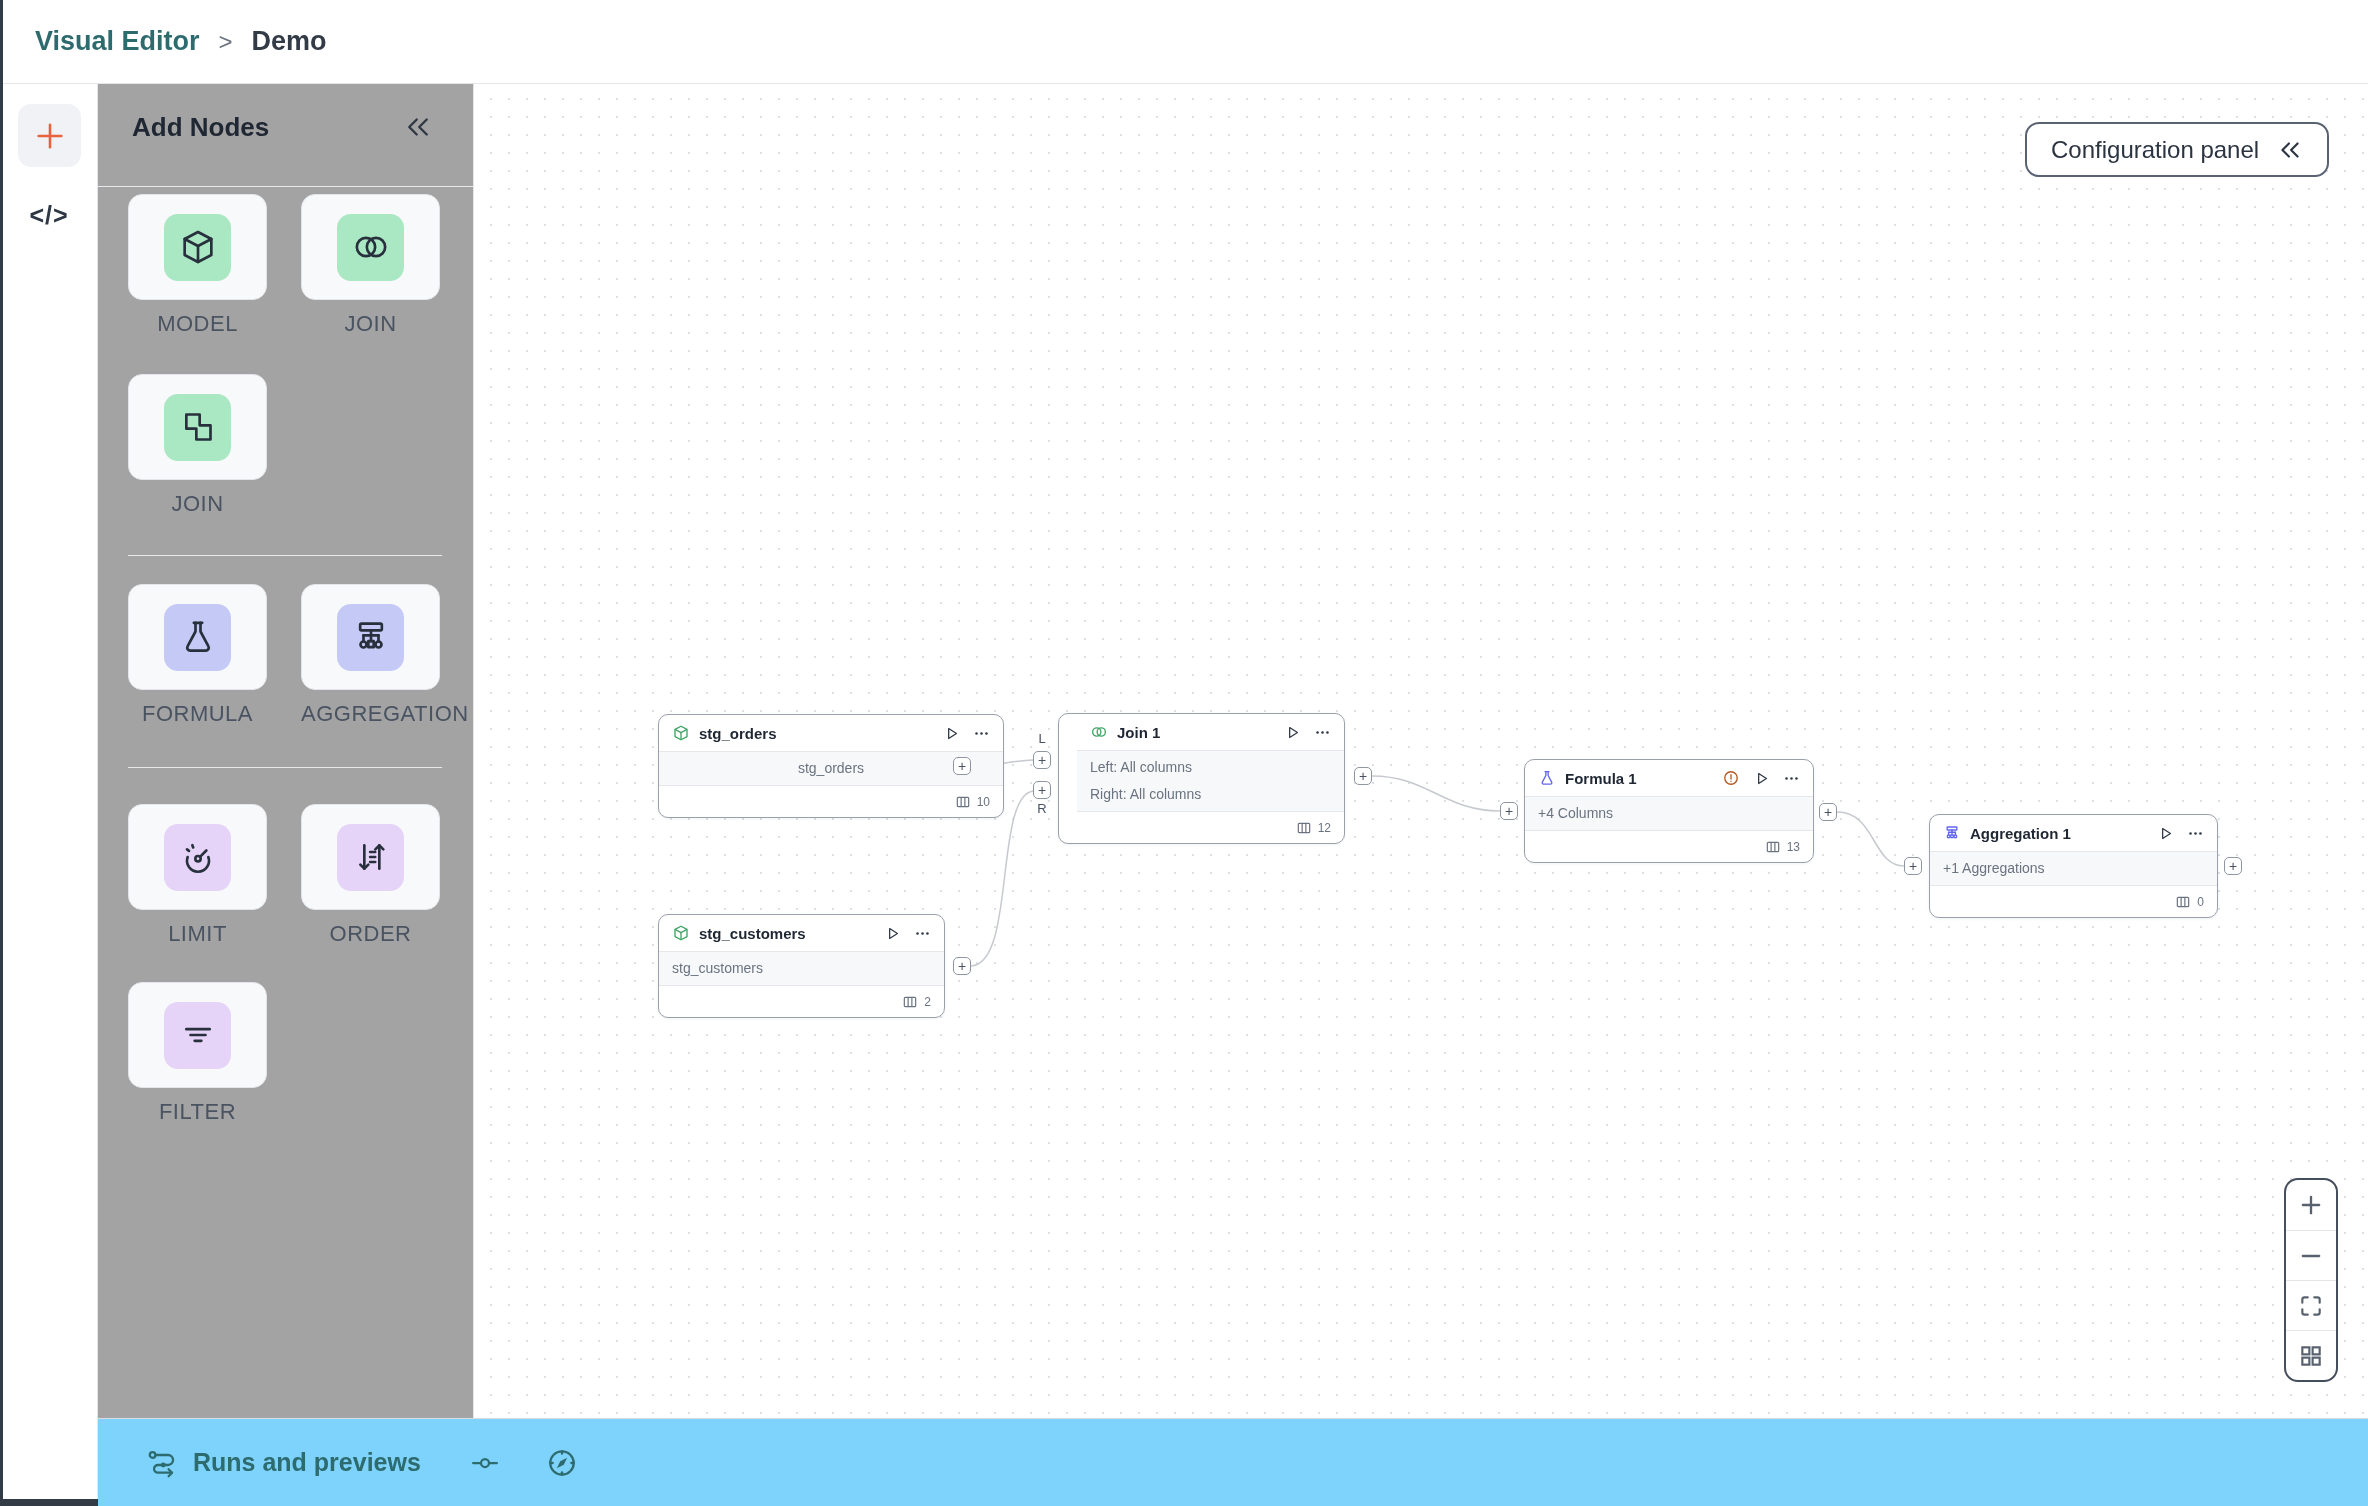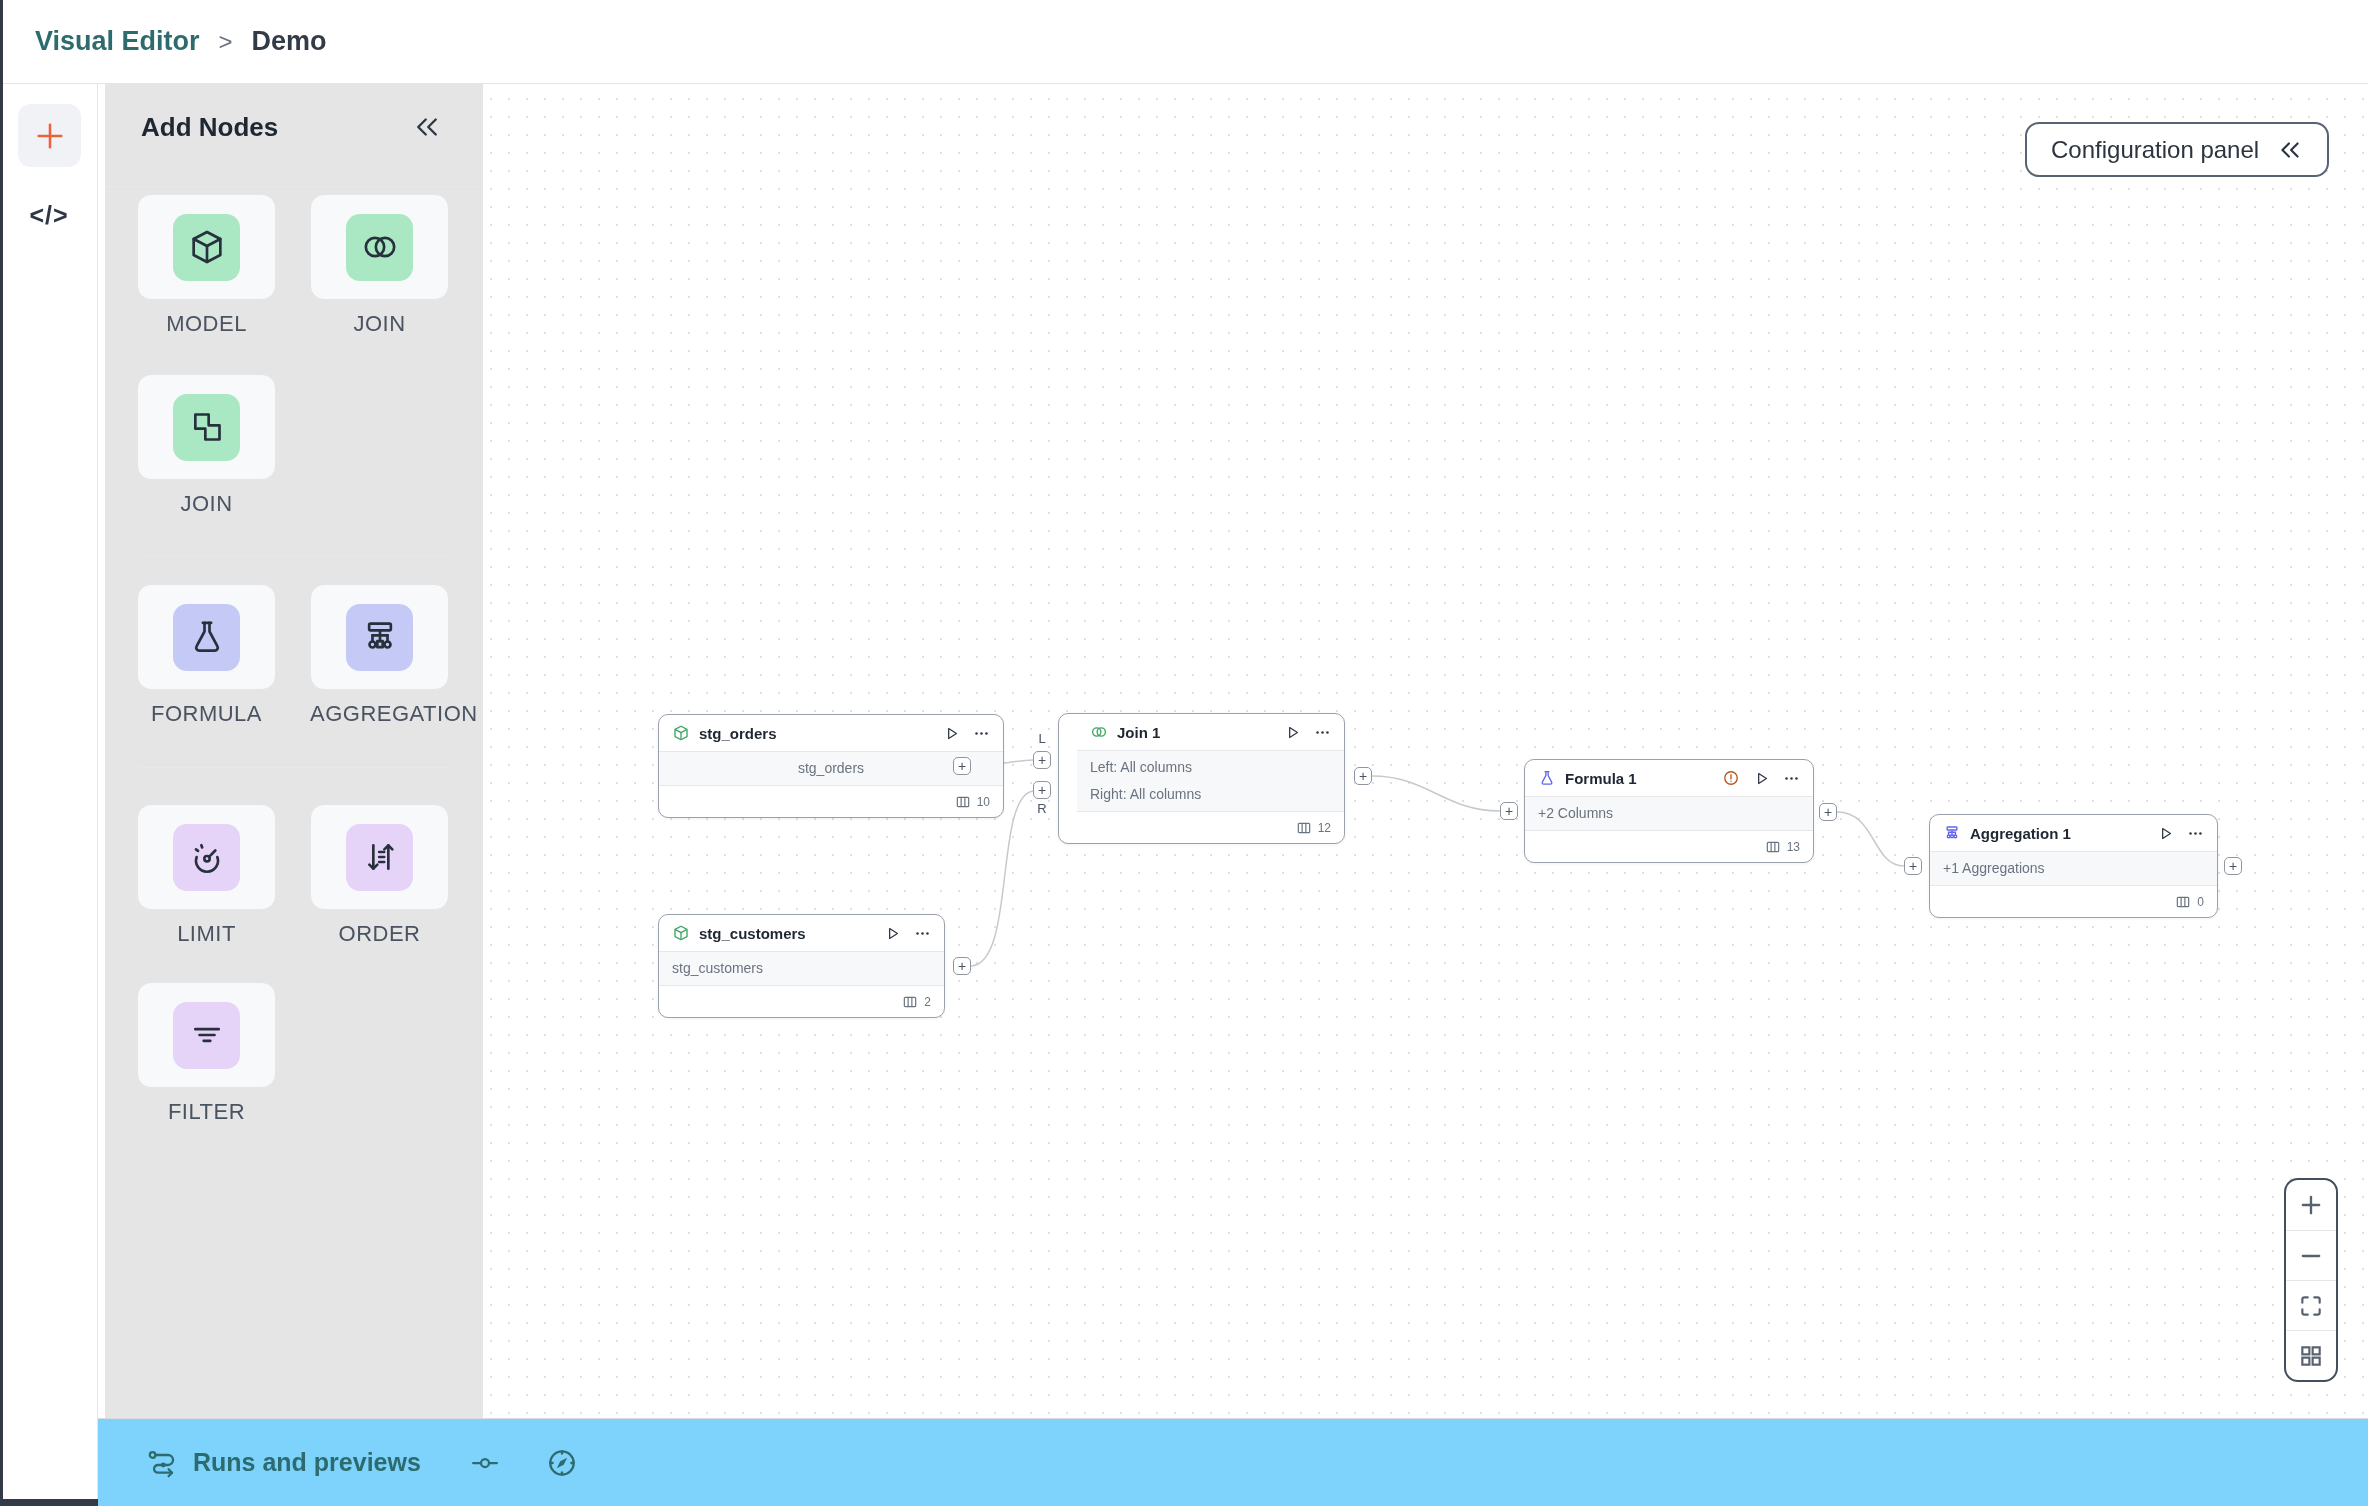--- a/index.html
+++ b/index.html
@@ -45,22 +45,22 @@
     background:#F1F2F5; border-radius:13px; display:flex; align-items:center; justify-content:center; cursor:pointer;
   }
   .rail-code-btn {
     position:absolute; left:0; top:108px; width:98px; height:46px;
     display:flex; align-items:center; justify-content:center;
     font-size:25px; font-weight:bold; color:#2E3744; cursor:pointer; letter-spacing:1px;
   }
 
   
   .add-panel {
-    position:absolute; left:105px; top:84px; width:378px; height:1334px;
-    background:#e5e5e5; border-right:1px solid #E4E6EA; z-index:20;
+    position:absolute; left:96px; top:84px; width:378px; height:1334px;
+    background:#a3a3a3; border-right:1px solid #E4E6EA; z-index:20;
   }
   .panel-header { position:relative; height:103px; border-bottom:1px solid #E6E8EB; }
   .panel-title { position:absolute; left:36px; top:28px; font-size:26px; font-weight:bold; color:#1F2733; }
   .panel-collapse { position:absolute; right:40px; top:28px; cursor:pointer; }
   .tile-block { position:absolute; width:139px; text-align:center; cursor:pointer; }
   .tile {
     width:139px; height:106px; background:#F8F9FB; border:1px solid #E3E5E9;
     border-radius:14px; display:flex; align-items:center; justify-content:center;
   }
   .tile-icon { width:67px; height:67px; border-radius:14px; display:flex; align-items:center; justify-content:center; }
@@ -402,21 +402,21 @@
             <path d="M8 5 L19 12 L8 19 Z"></path>
           </svg>
         <svg width="17" height="17" viewBox="0 0 24 24" fill="#2E3744">
             <circle cx="5" cy="12" r="1.8"></circle>
             <circle cx="12" cy="12" r="1.8"></circle>
             <circle cx="19" cy="12" r="1.8"></circle>
           </svg>
       </span>
     </div>
     <div class="node-body">
-      <div>+2 Columns</div>
+      <div>+4 Columns</div>
     </div>
     <div class="node-footer">
       <svg width="16" height="16" viewBox="0 0 24 24" fill="none" stroke="#6A7380" stroke-width="1.8">
           <rect x="3.5" y="5" width="17" height="14" rx="1.5"></rect>
           <line x1="9.2" y1="5" x2="9.2" y2="19"></line>
           <line x1="14.8" y1="5" x2="14.8" y2="19"></line>
         </svg>
       <span>13</span>
     </div>
   </div>

